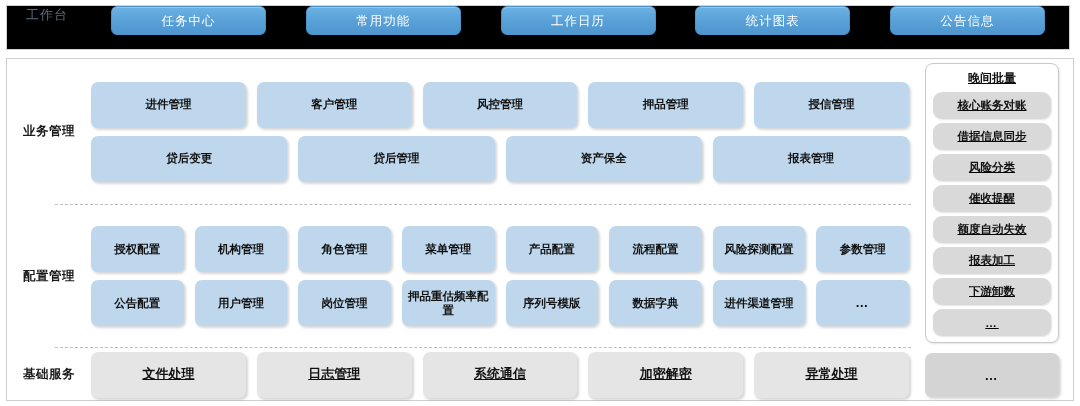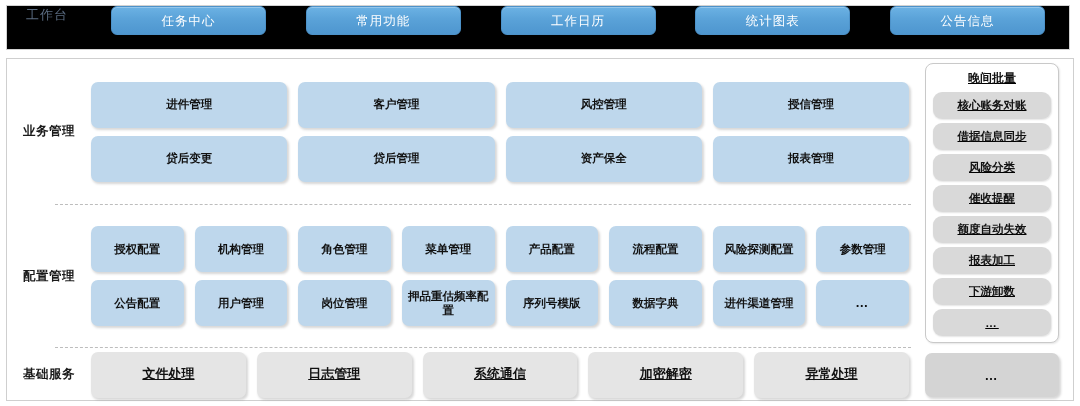--- a/index.html
+++ b/index.html
@@ -250,20 +250,21 @@
       <div class="divider d1"></div>
       <div class="divider d2"></div>
 
       <div class="band business">
         <div class="band-label">业务管理</div>
         <div class="band-rows">
           <div class="row">
             <div class="cell blue">进件管理</div>
             <div class="cell blue">客户管理</div>
             <div class="cell blue">风控管理</div>
+            <div class="cell blue">押品管理</div>
             <div class="cell blue">授信管理</div>
           </div>
           <div class="row">
             <div class="cell blue">贷后变更</div>
             <div class="cell blue">贷后管理</div>
             <div class="cell blue">资产保全</div>
             <div class="cell blue">报表管理</div>
           </div>
         </div>
       </div>

